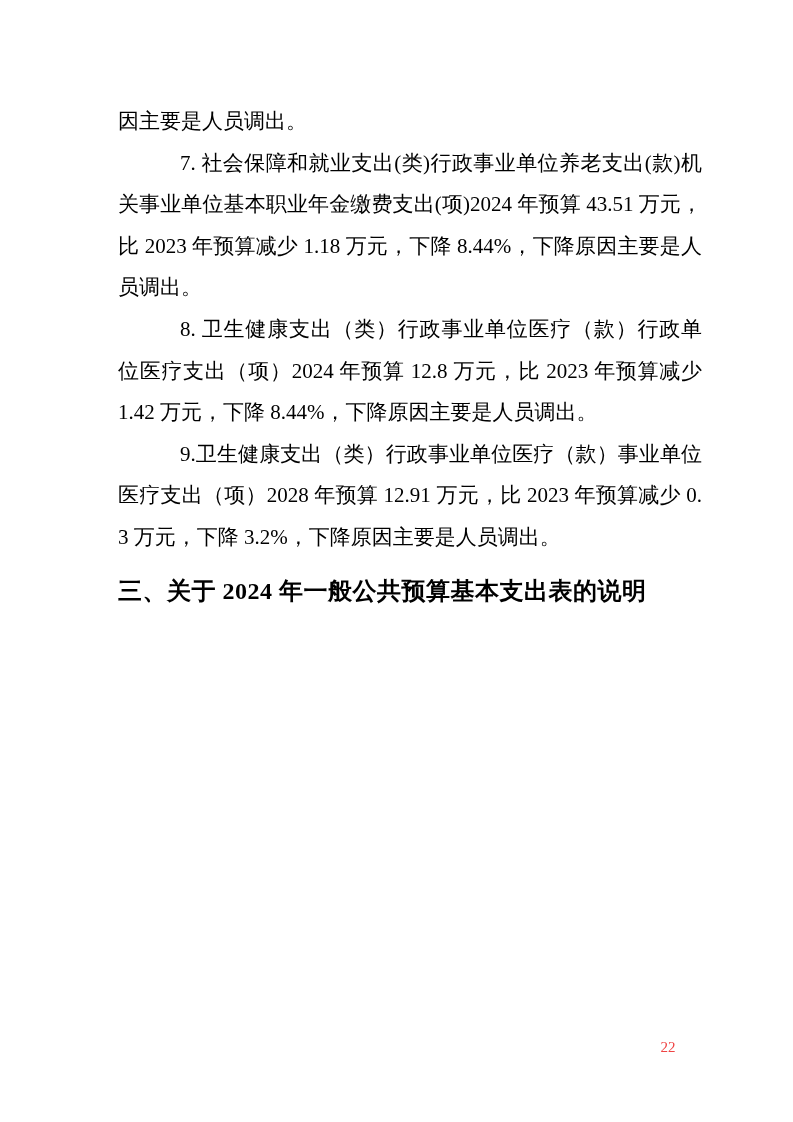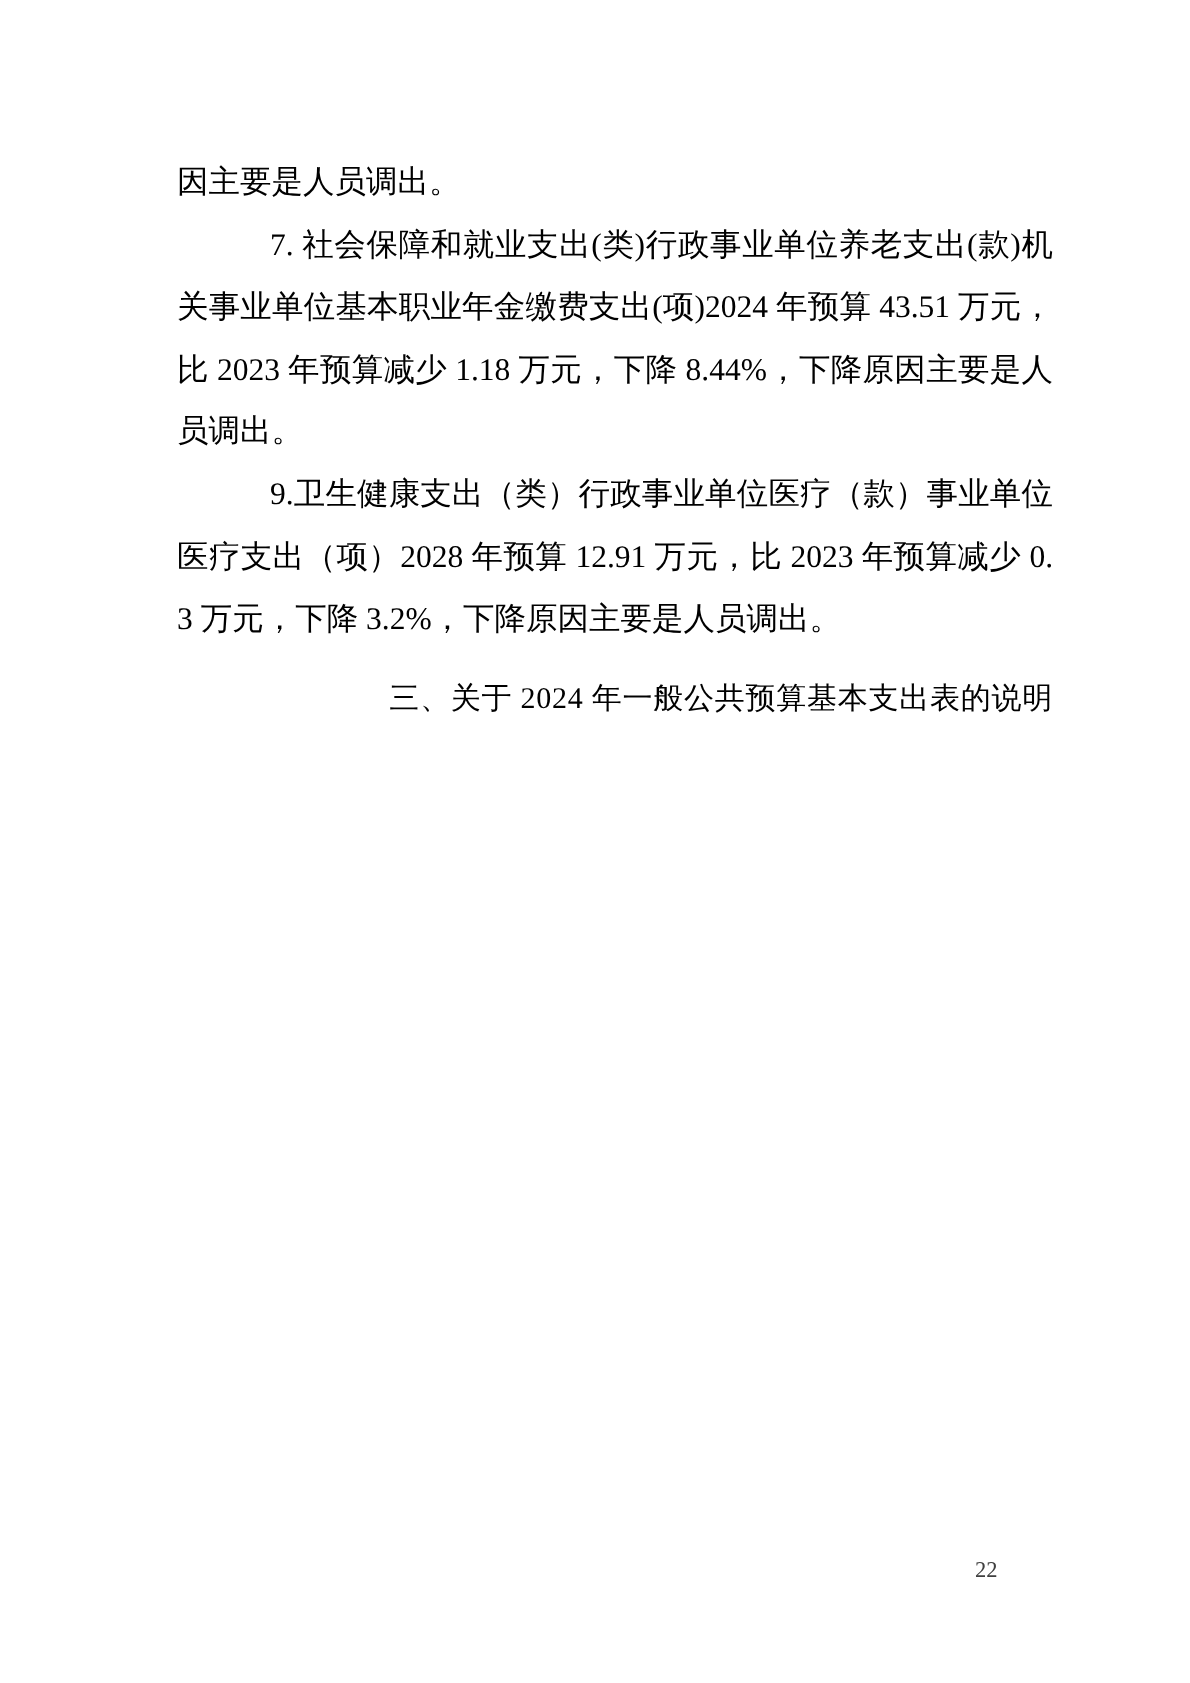--- a/index.html
+++ b/index.html
@@ -35,41 +35,42 @@
     text-justify: inter-ideograph;
     text-indent: 62px;
     word-break: break-all;
   }
   p.continuation {
     text-indent: 0;
   }
   h2.section-heading {
     margin: 12px 0 0 0;
     padding: 0;
-    font-size: 20px;
-    font-weight: normal;
+    font-size: 24px;
+    font-weight: bold;
     line-height: 41.6px;
-    text-align: right;
+    text-align: left;
     letter-spacing: 0.5px;
   }
   .page-number {
     position: absolute;
     left: 650px;
     top: 1038px;
     width: 36px;
     font-size: 15px;
     line-height: 18px;
-    text-align: left;
-    color: #404040;
+    text-align: center;
+    color: #ef4444;
   }
 </style>
 </head>
 <body>
 
 <div class="page">
   <div class="content">
     <p class="para continuation">因主要是人员调出。</p>
     <p class="para">7. 社会保障和就业支出(类)行政事业单位养老支出(款)机关事业单位基本职业年金缴费支出(项)2024 年预算 43.51 万元，比 2023 年预算减少 1.18 万元，下降 8.44%，下降原因主要是人员调出。</p>
+    <p class="para">8. 卫生健康支出（类）行政事业单位医疗（款）行政单位医疗支出（项）2024 年预算 12.8 万元，比 2023 年预算减少 1.42 万元，下降 8.44%，下降原因主要是人员调出。</p>
     <p class="para">9.卫生健康支出（类）行政事业单位医疗（款）事业单位医疗支出（项）2028 年预算 12.91 万元，比 2023 年预算减少 0.3 万元，下降 3.2%，下降原因主要是人员调出。</p>
     <h2 class="section-heading">三、关于 2024 年一般公共预算基本支出表的说明</h2>
   </div>
   <div class="page-number">22</div>
 </div>
 
 </body></html>

